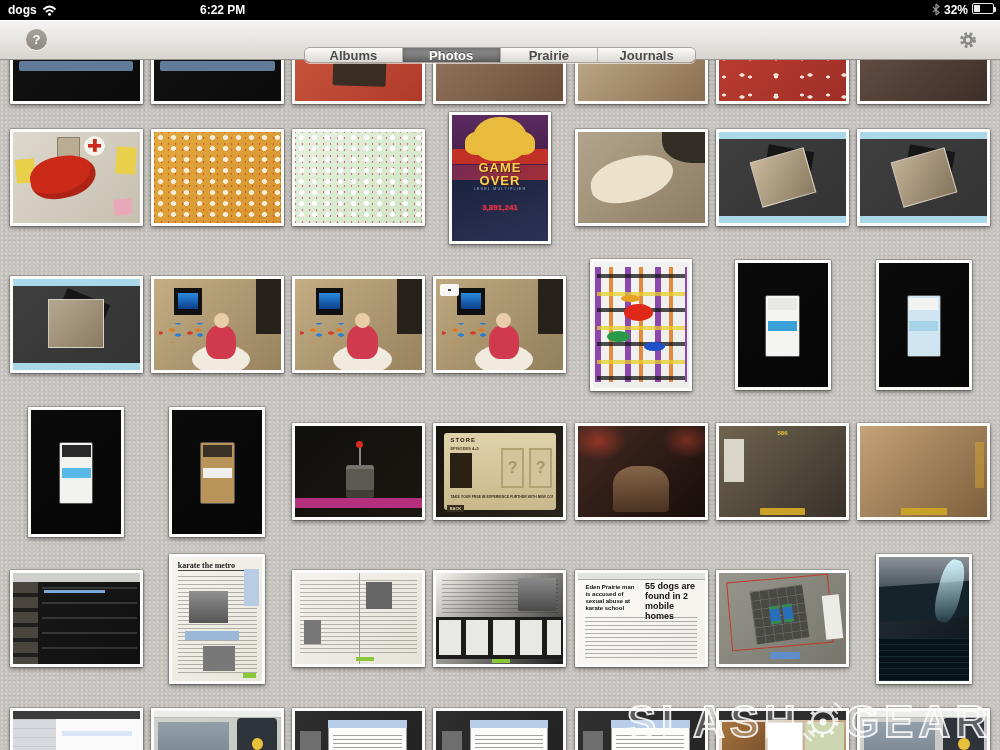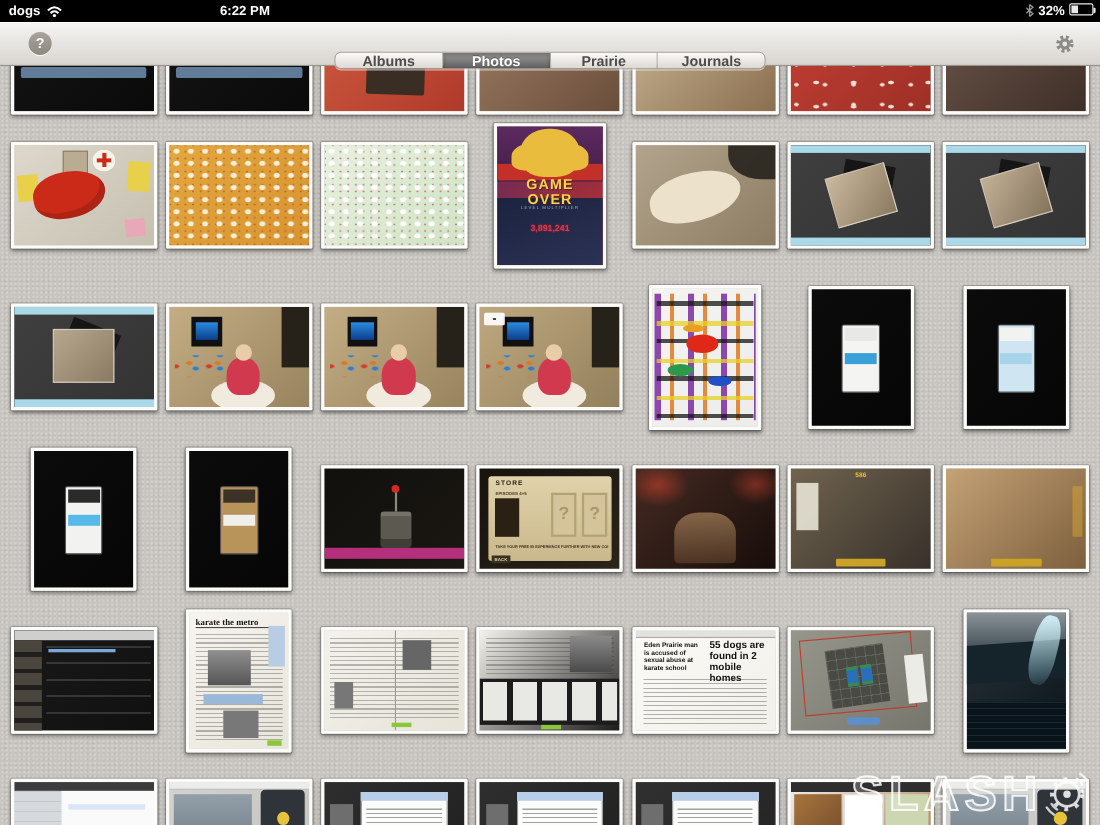--- a/index.html
+++ b/index.html
@@ -685,13 +685,14 @@
   <span class="wm-text">SLASH</span>
   <svg class="wm-gear" viewBox="0 0 48 48">
     <circle cx="24" cy="24" r="11" fill="none" stroke="rgba(255,255,255,.9)" stroke-width="2.4"></circle>
     <circle cx="24" cy="24" r="13.5" fill="none" stroke="rgba(255,255,255,.9)" stroke-width="4" stroke-dasharray="3.5 6.5"></circle>
     <circle cx="24" cy="24" r="3.4" fill="rgba(255,255,255,.95)"></circle>
     <path d="M33 10 A17 17 0 0 1 38 15" fill="none" stroke="rgba(255,255,255,.85)" stroke-width="2.2" stroke-linecap="round"></path>
     <path d="M36 5.5 A23 23 0 0 1 42.5 12" fill="none" stroke="rgba(255,255,255,.85)" stroke-width="2.2" stroke-linecap="round"></path>
     <path d="M15 38 A17 17 0 0 1 10 33" fill="none" stroke="rgba(255,255,255,.85)" stroke-width="2.2" stroke-linecap="round"></path>
     <path d="M12 42.5 A23 23 0 0 1 5.5 36" fill="none" stroke="rgba(255,255,255,.85)" stroke-width="2.2" stroke-linecap="round"></path>
   </svg>
+  <span class="wm-text">GEAR</span>
 </div>
 
 </body></html>

